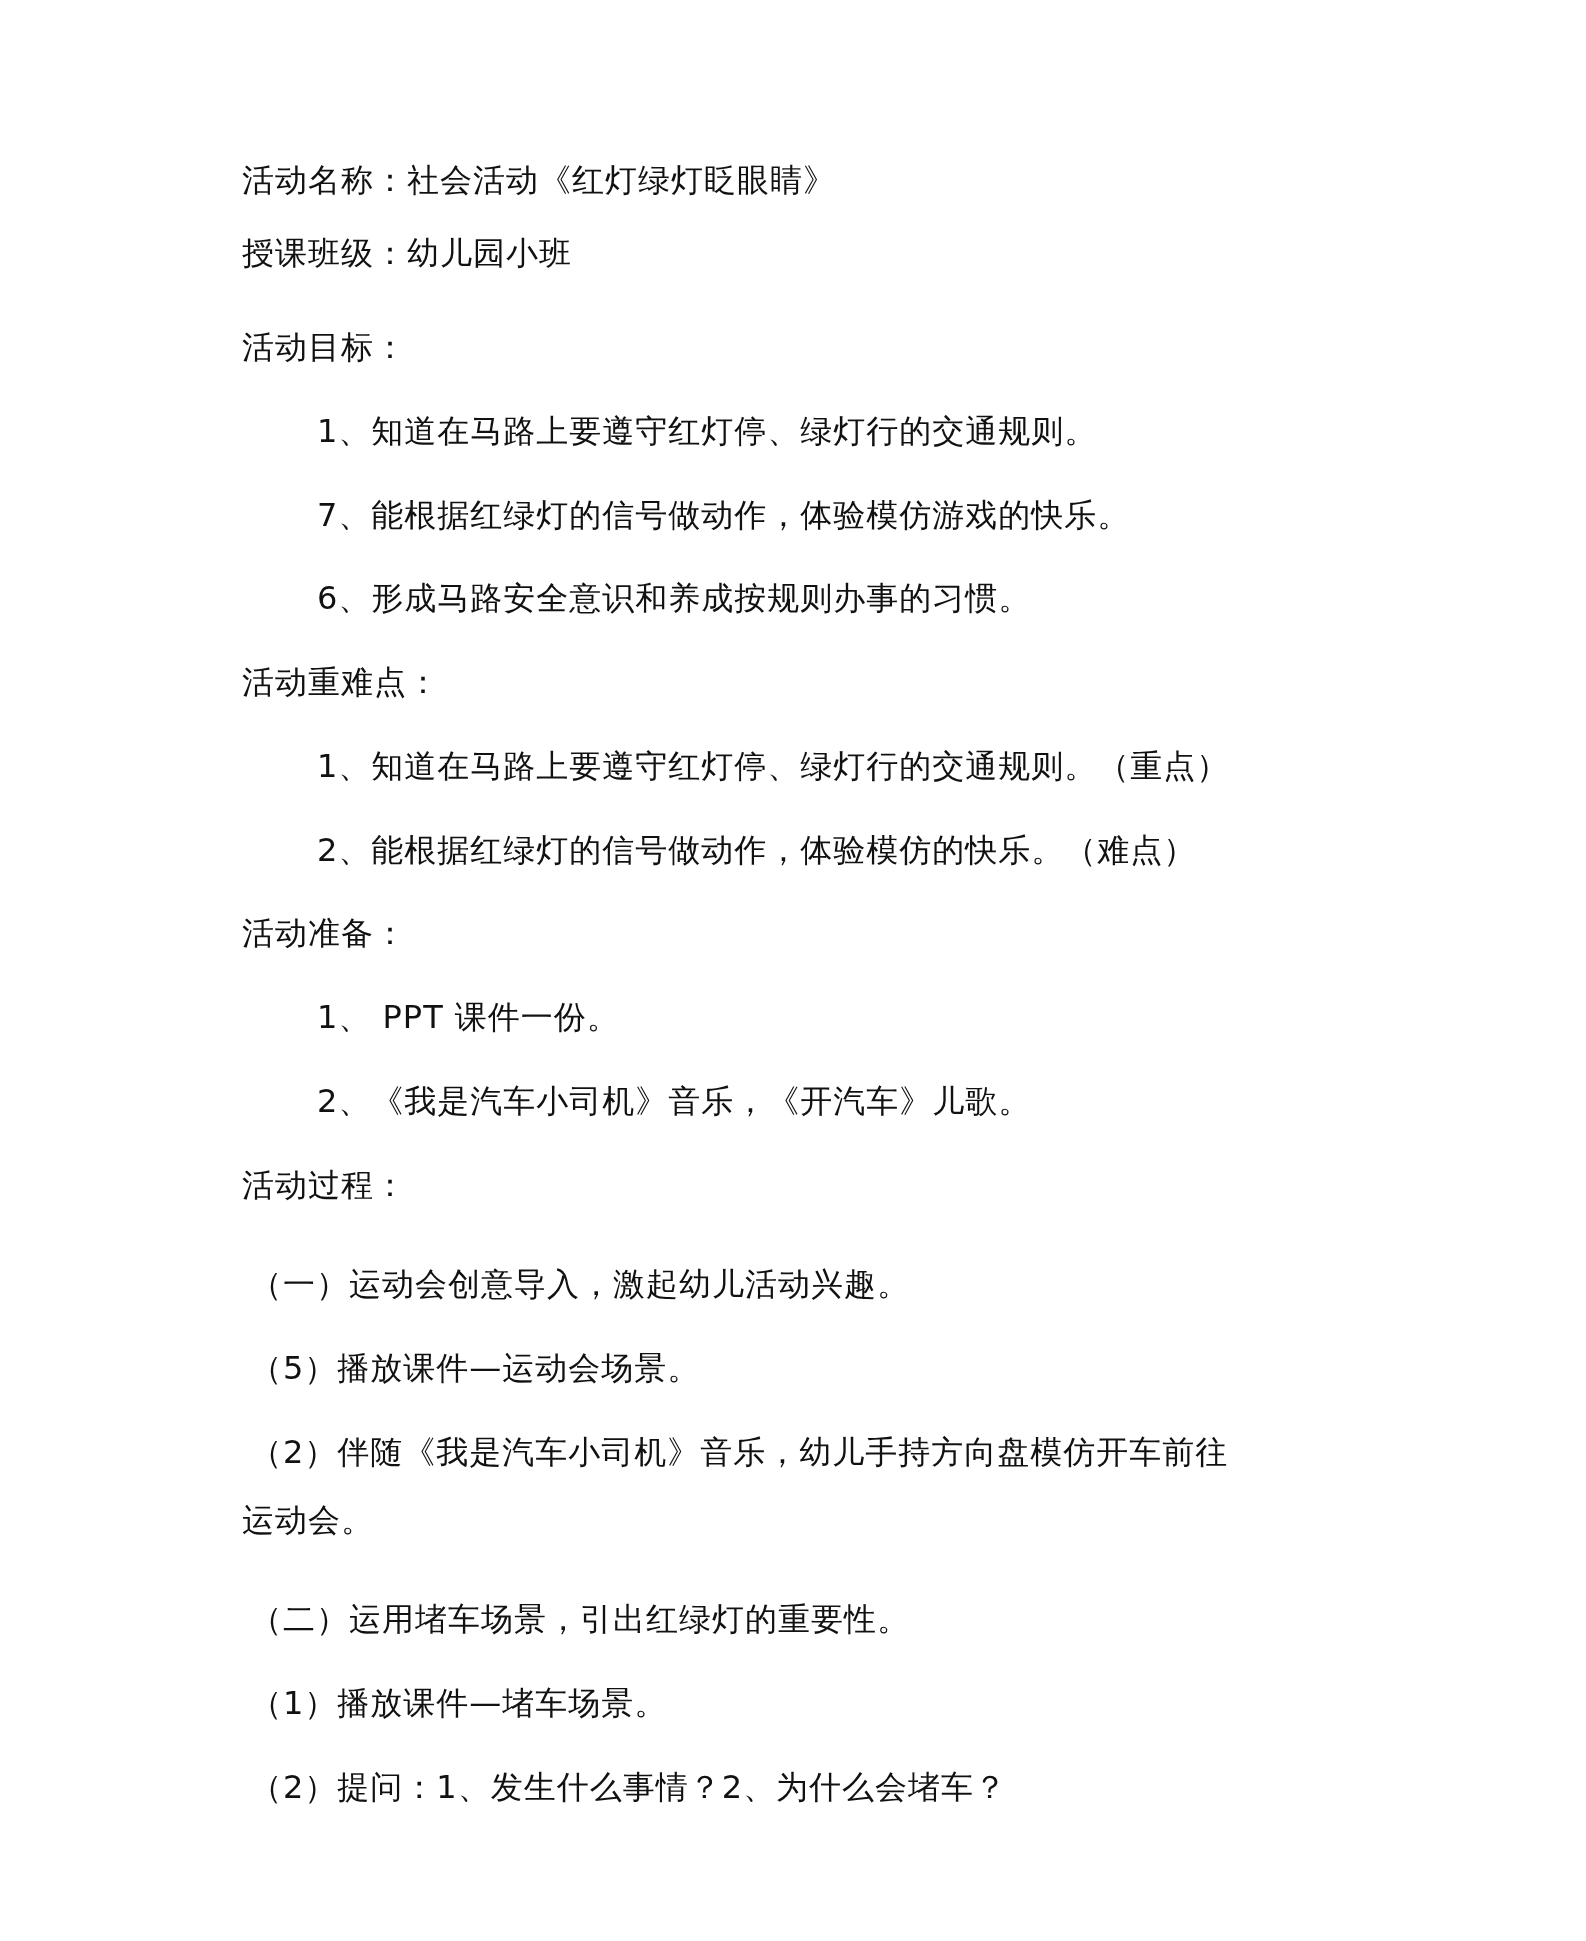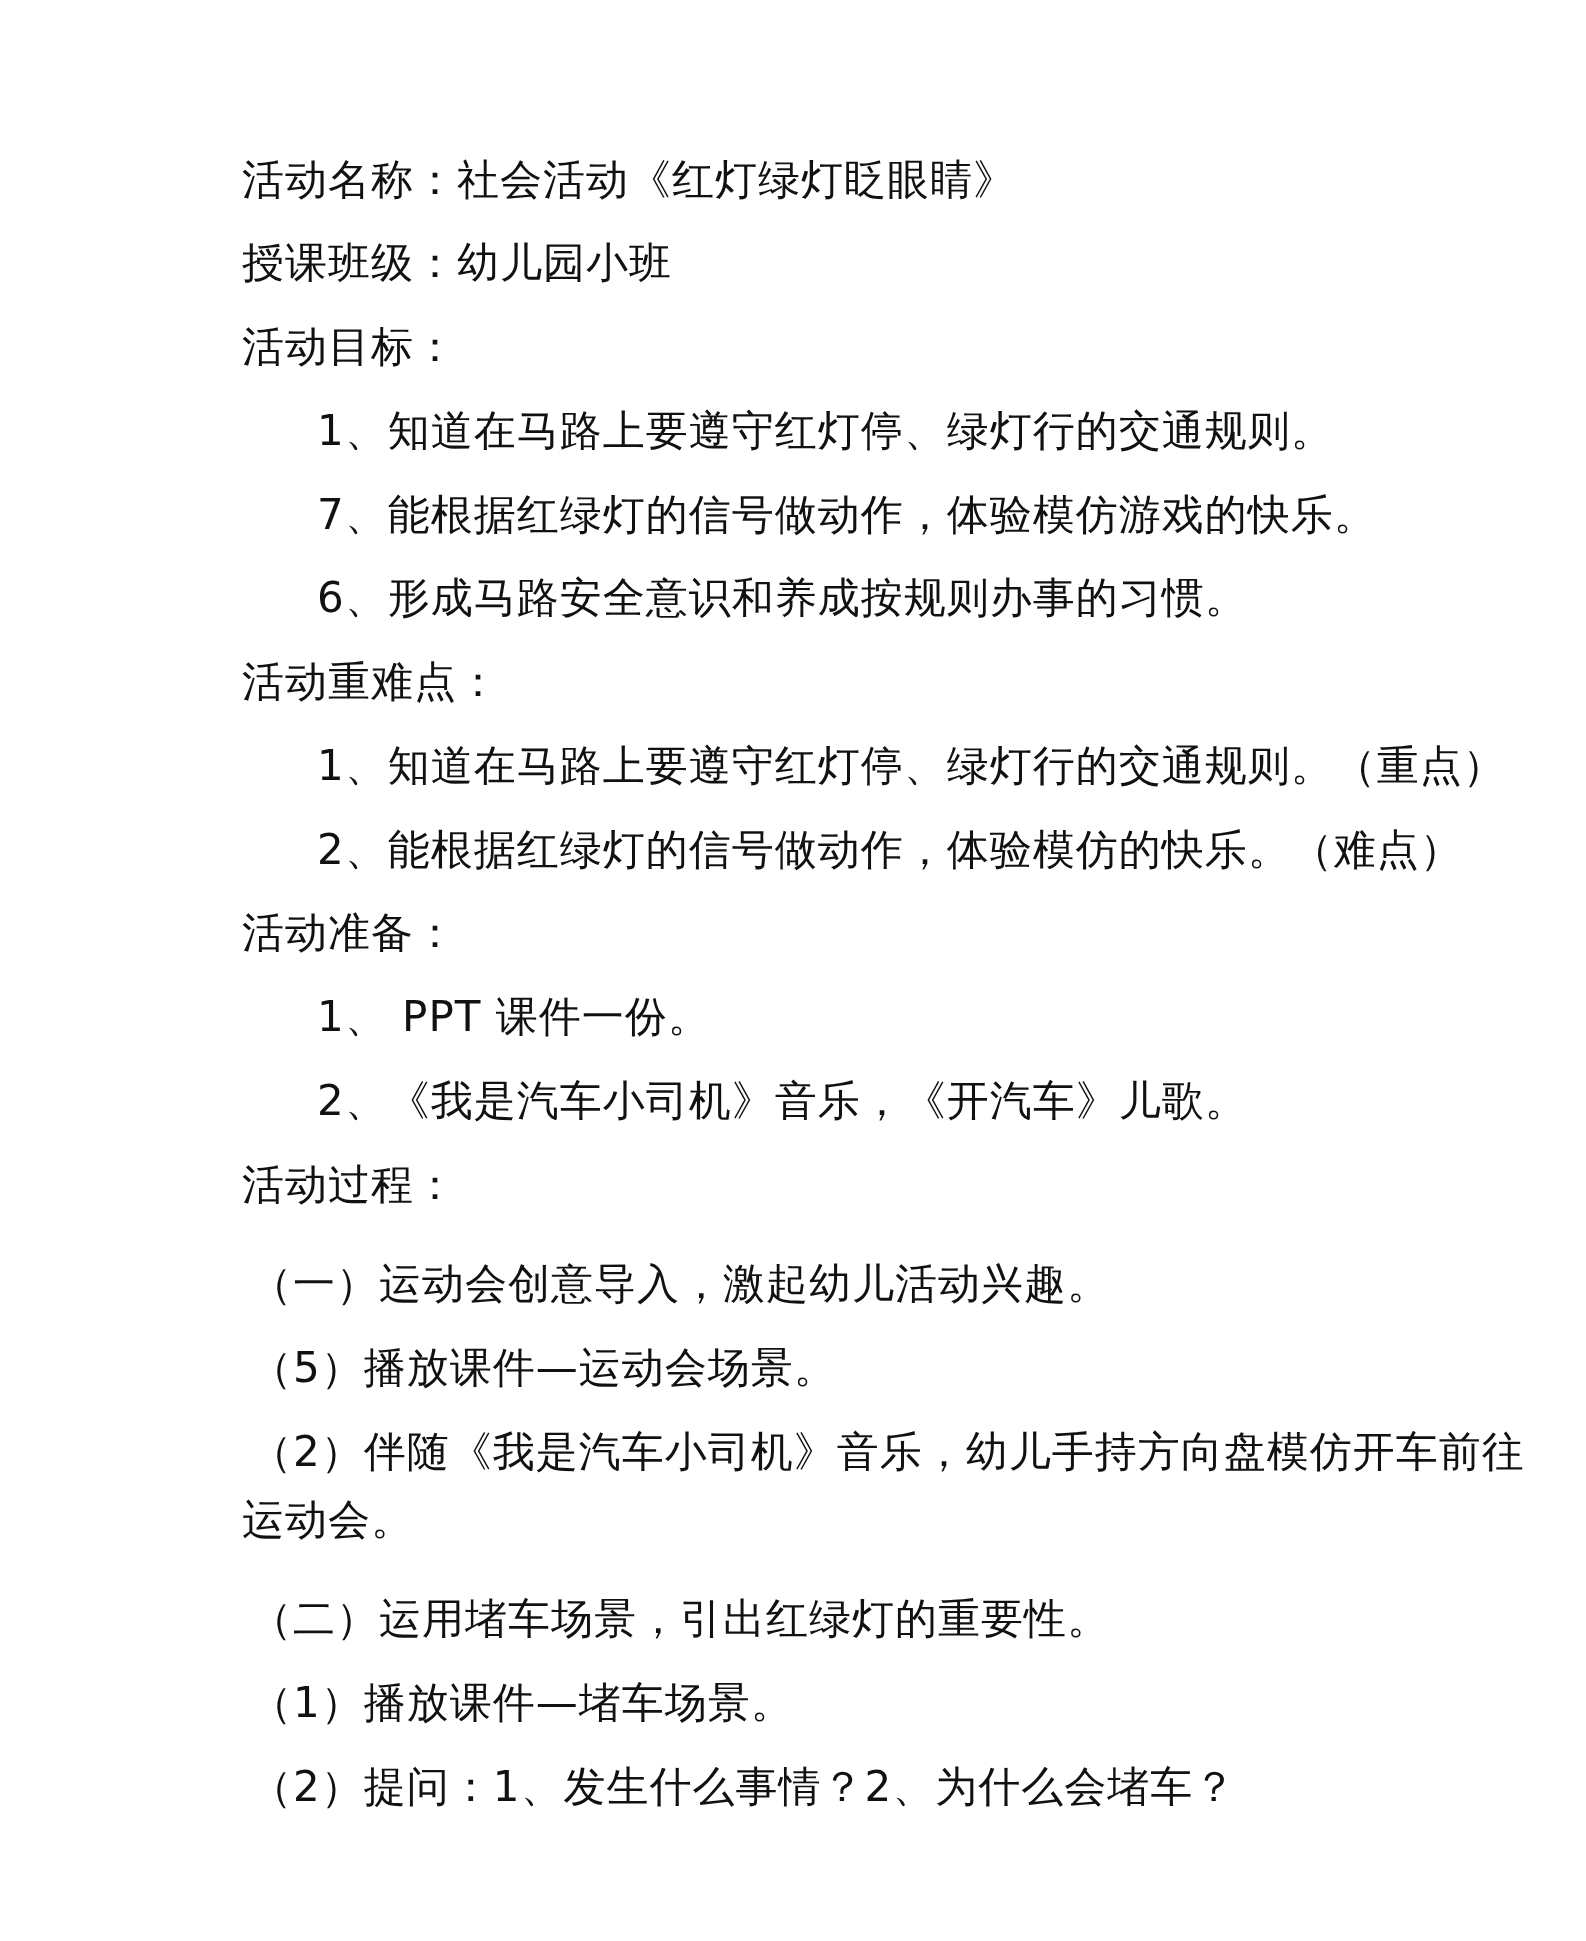--- a/index.html
+++ b/index.html
@@ -1,28 +1,28 @@
 <!DOCTYPE html>
 <html><head>
 <meta charset="utf-8">
 <style>
   html, body { margin: 0; padding: 0; background: #ffffff; }
   body { width: 1586px; height: 1941px; position: relative; overflow: hidden;
          font-family: "DejaVu Sans", "Liberation Sans", sans-serif; color: #111111; }
-  .line { position: absolute; font-size: 42px; line-height: 40px; white-space: nowrap; letter-spacing: 1px; }
+  .line { position: absolute; font-size: 32px; line-height: 40px; white-space: nowrap; letter-spacing: 1px; }
   .l0 { left: 242px; }
   .l1 { left: 317px; }
   .l2 { left: 250px; margin-top: 16px; }
 </style>
 </head>
 <body>
 
 <div>
   <div class="line l0" style="top:160px">活动名称：社会活动《红灯绿灯眨眼睛》</div>
-  <div class="line l0" style="top:243px">授课班级：幼儿园小班</div>
+  <div class="line l0" style="top:233px">授课班级：幼儿园小班</div>
 
   <div class="line l0" style="top:327px">活动目标：</div>
   <div class="line l1" style="top:411px">1、知道在马路上要遵守红灯停、绿灯行的交通规则。</div>
   <div class="line l1" style="top:495px">7、能根据红绿灯的信号做动作，体验模仿游戏的快乐。</div>
   <div class="line l1" style="top:578px">6、形成马路安全意识和养成按规则办事的习惯。</div>
 
   <div class="line l0" style="top:662px">活动重难点：</div>
   <div class="line l1" style="top:746px">1、知道在马路上要遵守红灯停、绿灯行的交通规则。（重点）</div>
   <div class="line l1" style="top:830px">2、能根据红绿灯的信号做动作，体验模仿的快乐。（难点）</div>
 

